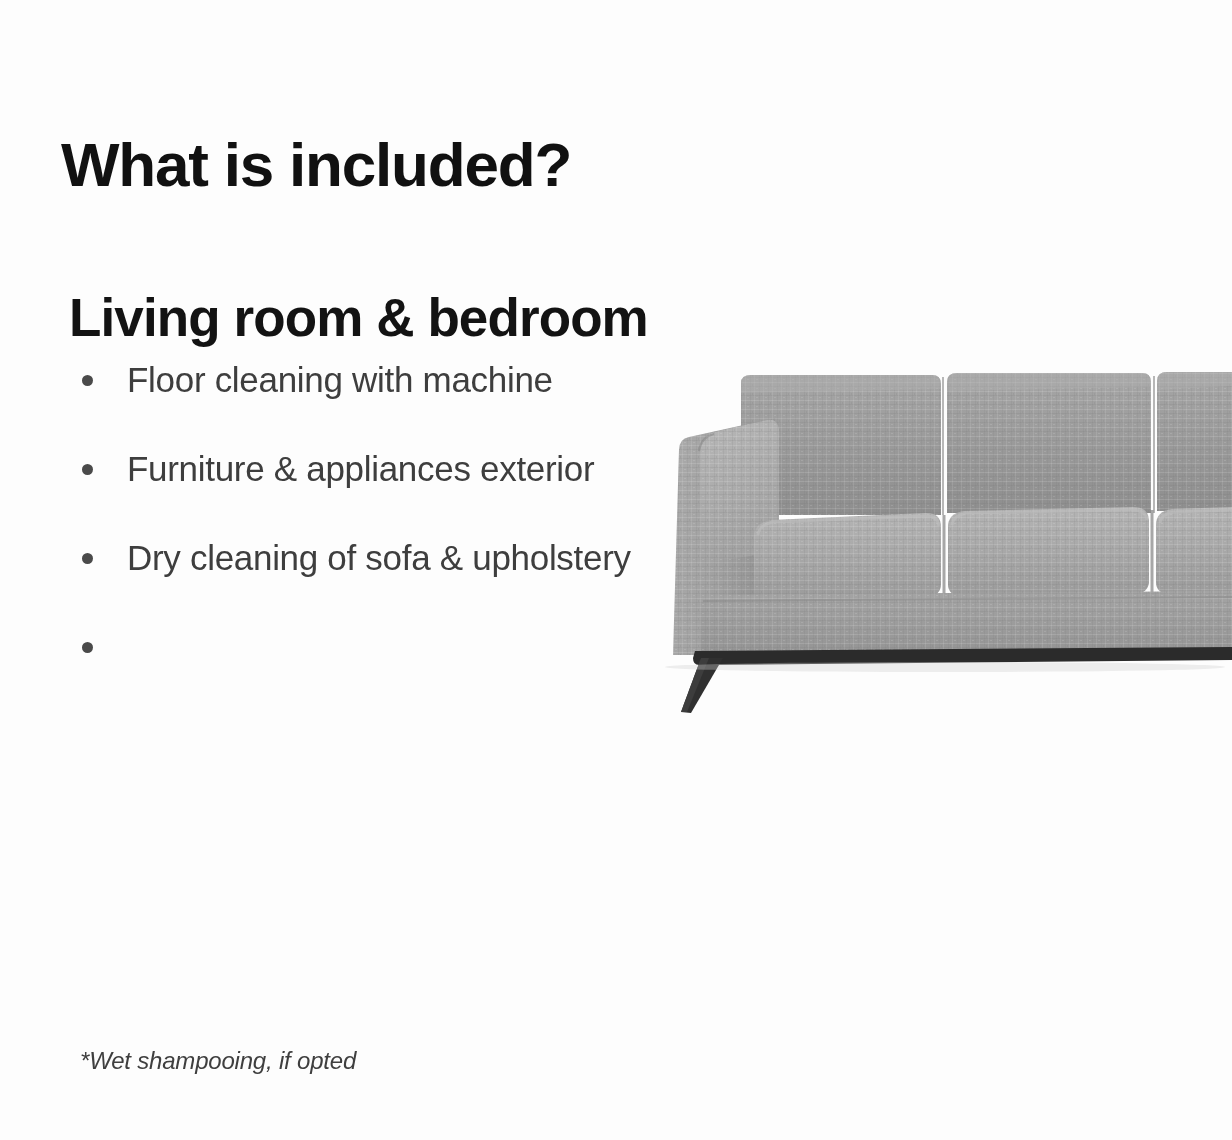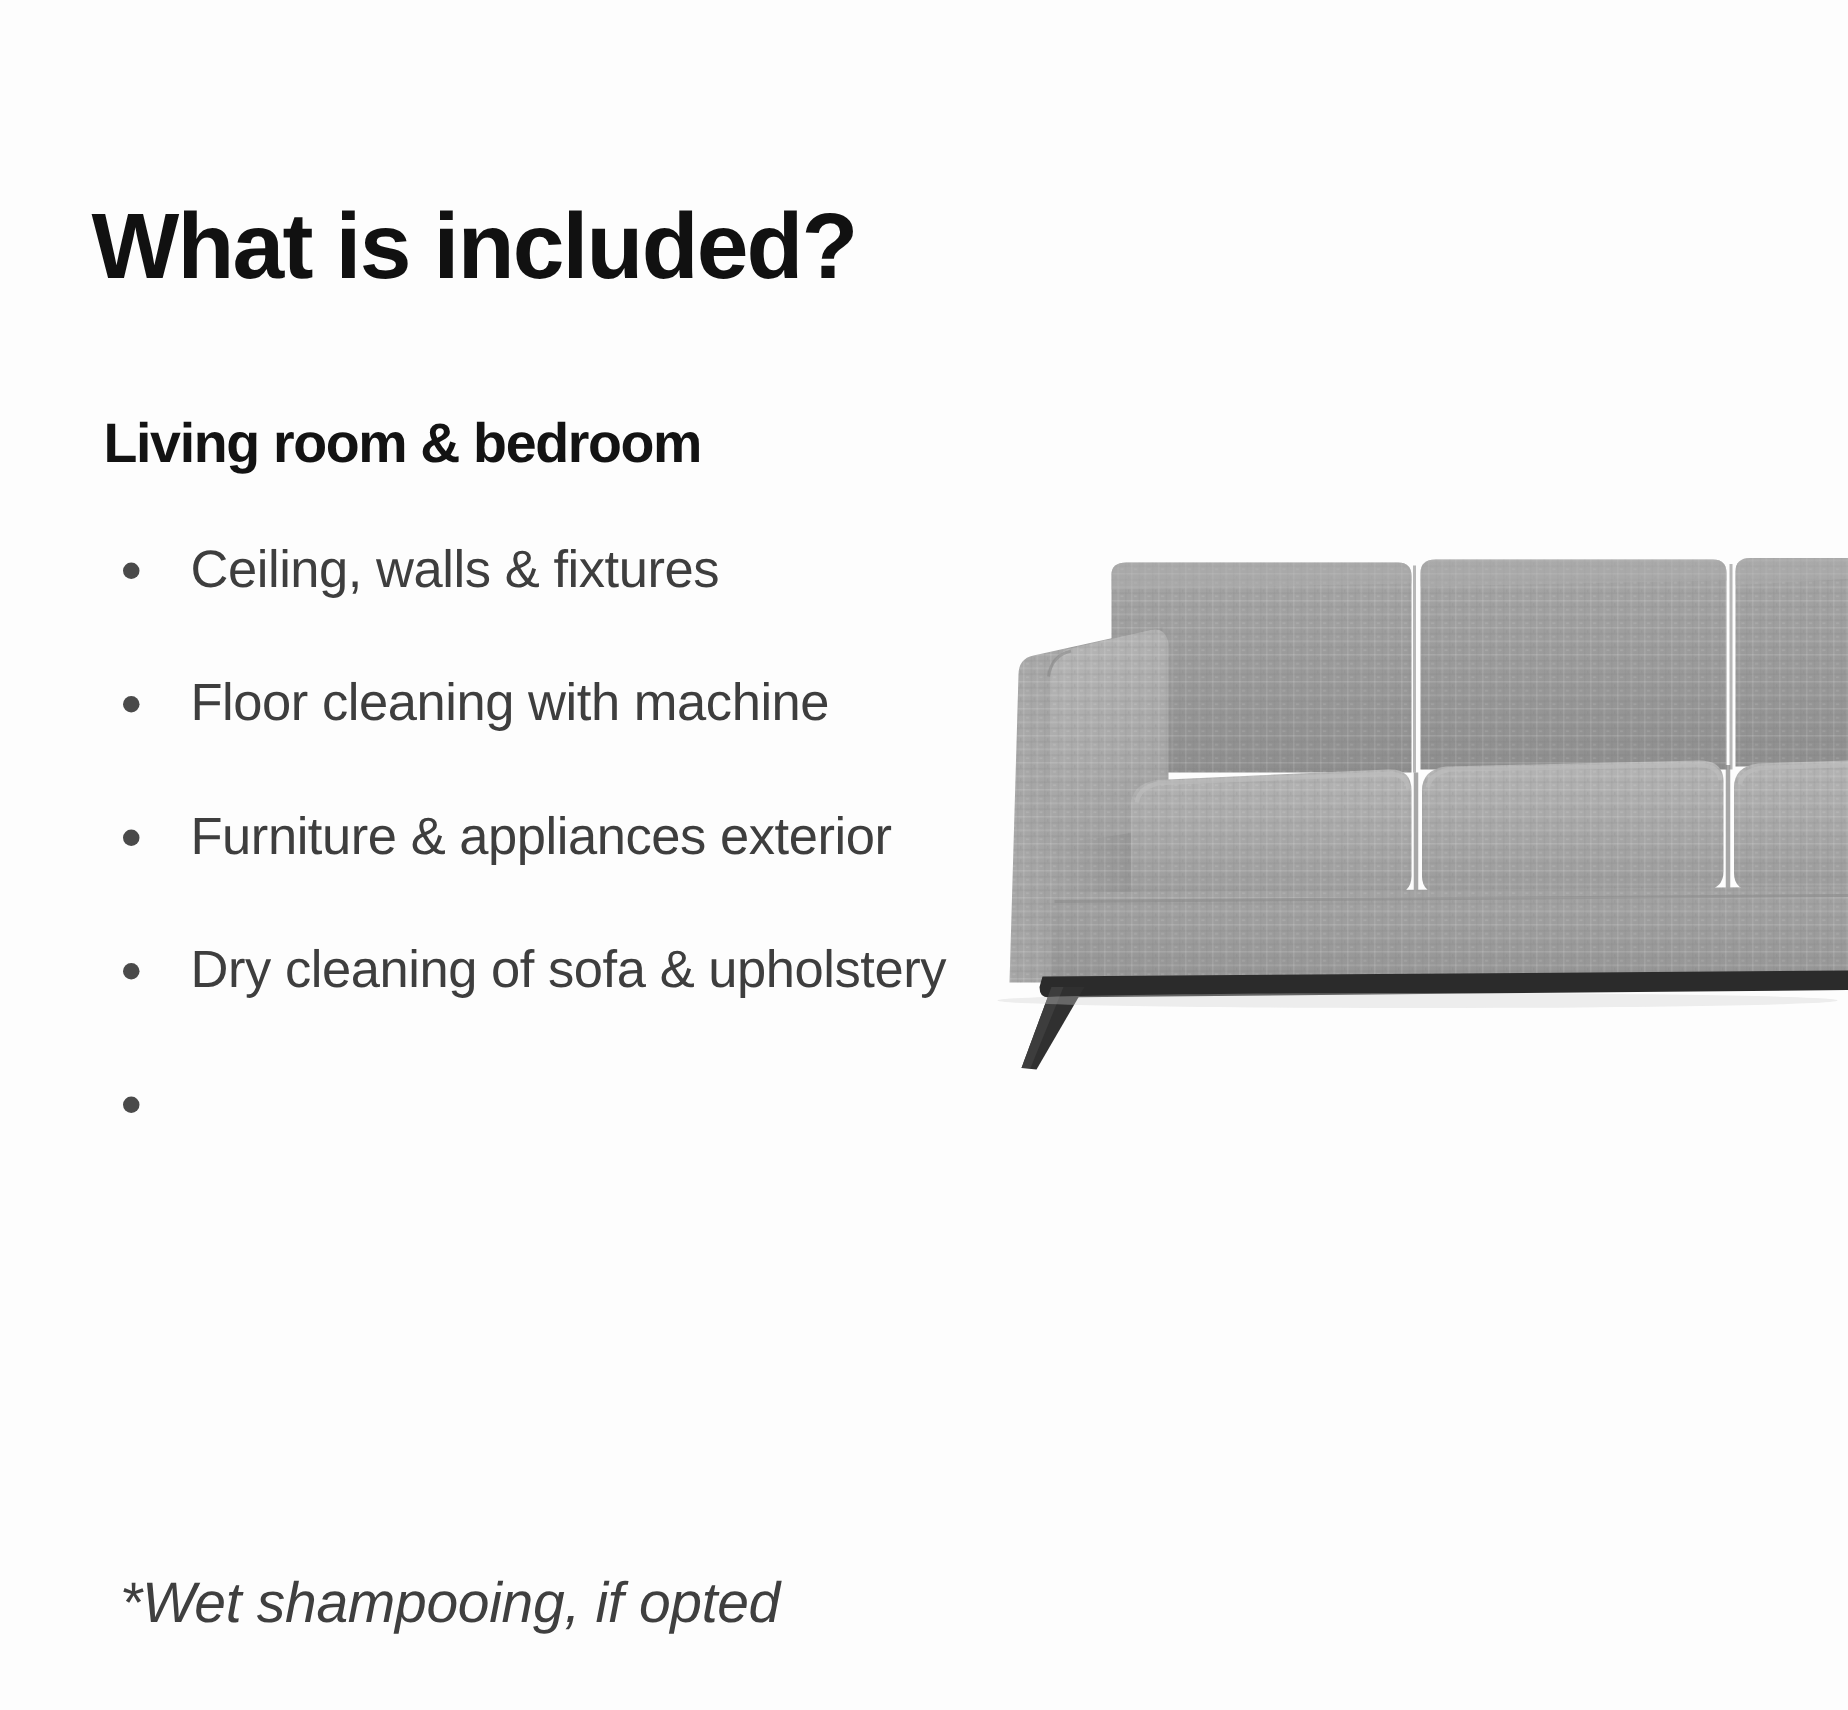--- a/index.html
+++ b/index.html
@@ -42,21 +42,21 @@
     font-weight: 700;
     letter-spacing: -1.2px;
     color: #111111;
     white-space: nowrap;
   }
 
   .section-heading {
     position: absolute;
     left: 65px;
     top: 245px;
-    font-size: 37px;
+    font-size: 53px;
     line-height: 1.08;
     font-weight: 700;
     letter-spacing: -0.9px;
     color: #131313;
     white-space: nowrap;
   }
 
   .bullet-list {
     position: absolute;
     left: 65px;
@@ -85,21 +85,21 @@
     width: 11px;
     height: 11px;
     border-radius: 50%;
     background: #4a4a4a;
   }
 
   .footnote {
     position: absolute;
     left: 76px;
     top: 1047px;
-    font-size: 38px;
+    font-size: 24px;
     line-height: 1.2;
     font-style: italic;
     font-weight: 400;
     color: #3f3f3f;
     letter-spacing: -0.2px;
     white-space: nowrap;
   }
 
   
   .sofa-figure {
@@ -120,24 +120,20 @@
 
 <div class="page">
 
   <div class="content">
 
     <h1 class="page-title">What is included?</h1>
 
     <h2 class="section-heading">Living room &amp; bedroom</h2>
 
     <ul class="bullet-list">
-      <li class="bullet-item">
-        <span class="bullet-dot"></span>
-        <span>Ceiling, walls &amp; fixtures</span>
-      </li>
       <li class="bullet-item">
         <span class="bullet-dot"></span>
         <span>Floor cleaning with machine</span>
       </li>
       <li class="bullet-item">
         <span class="bullet-dot"></span>
         <span>Furniture &amp; appliances exterior</span>
       </li>
       <li class="bullet-item">
         <span class="bullet-dot"></span>

